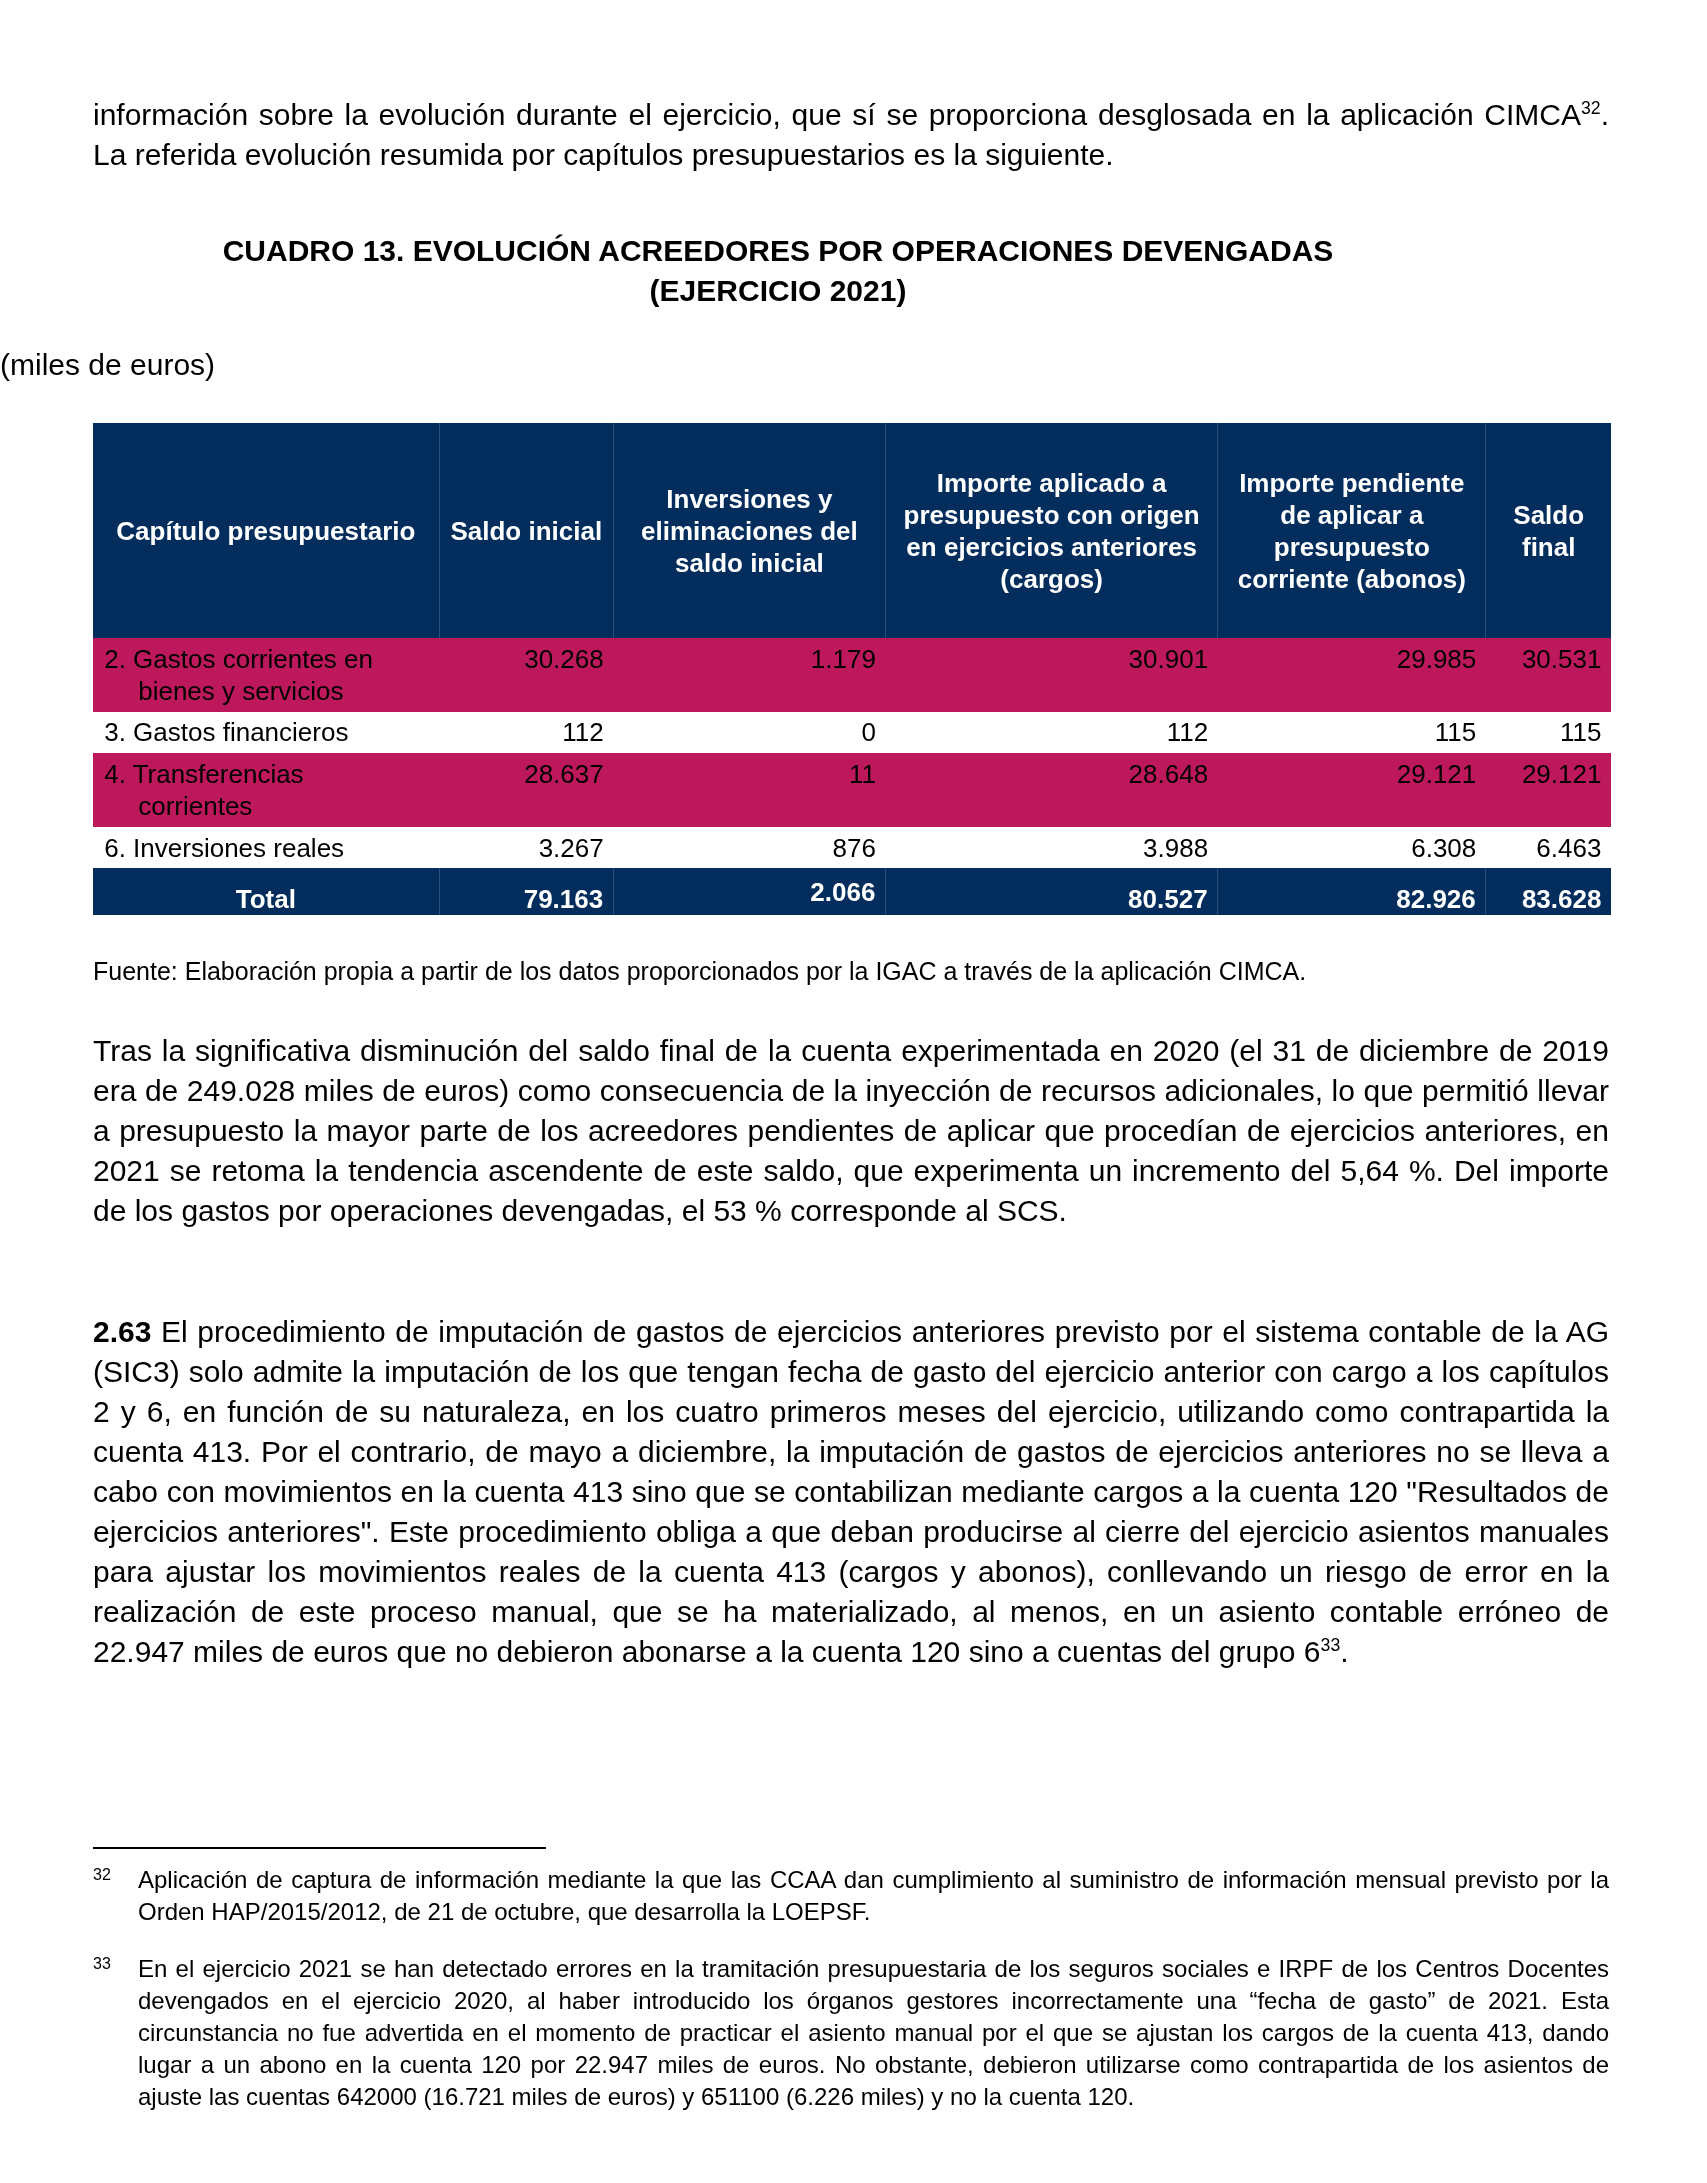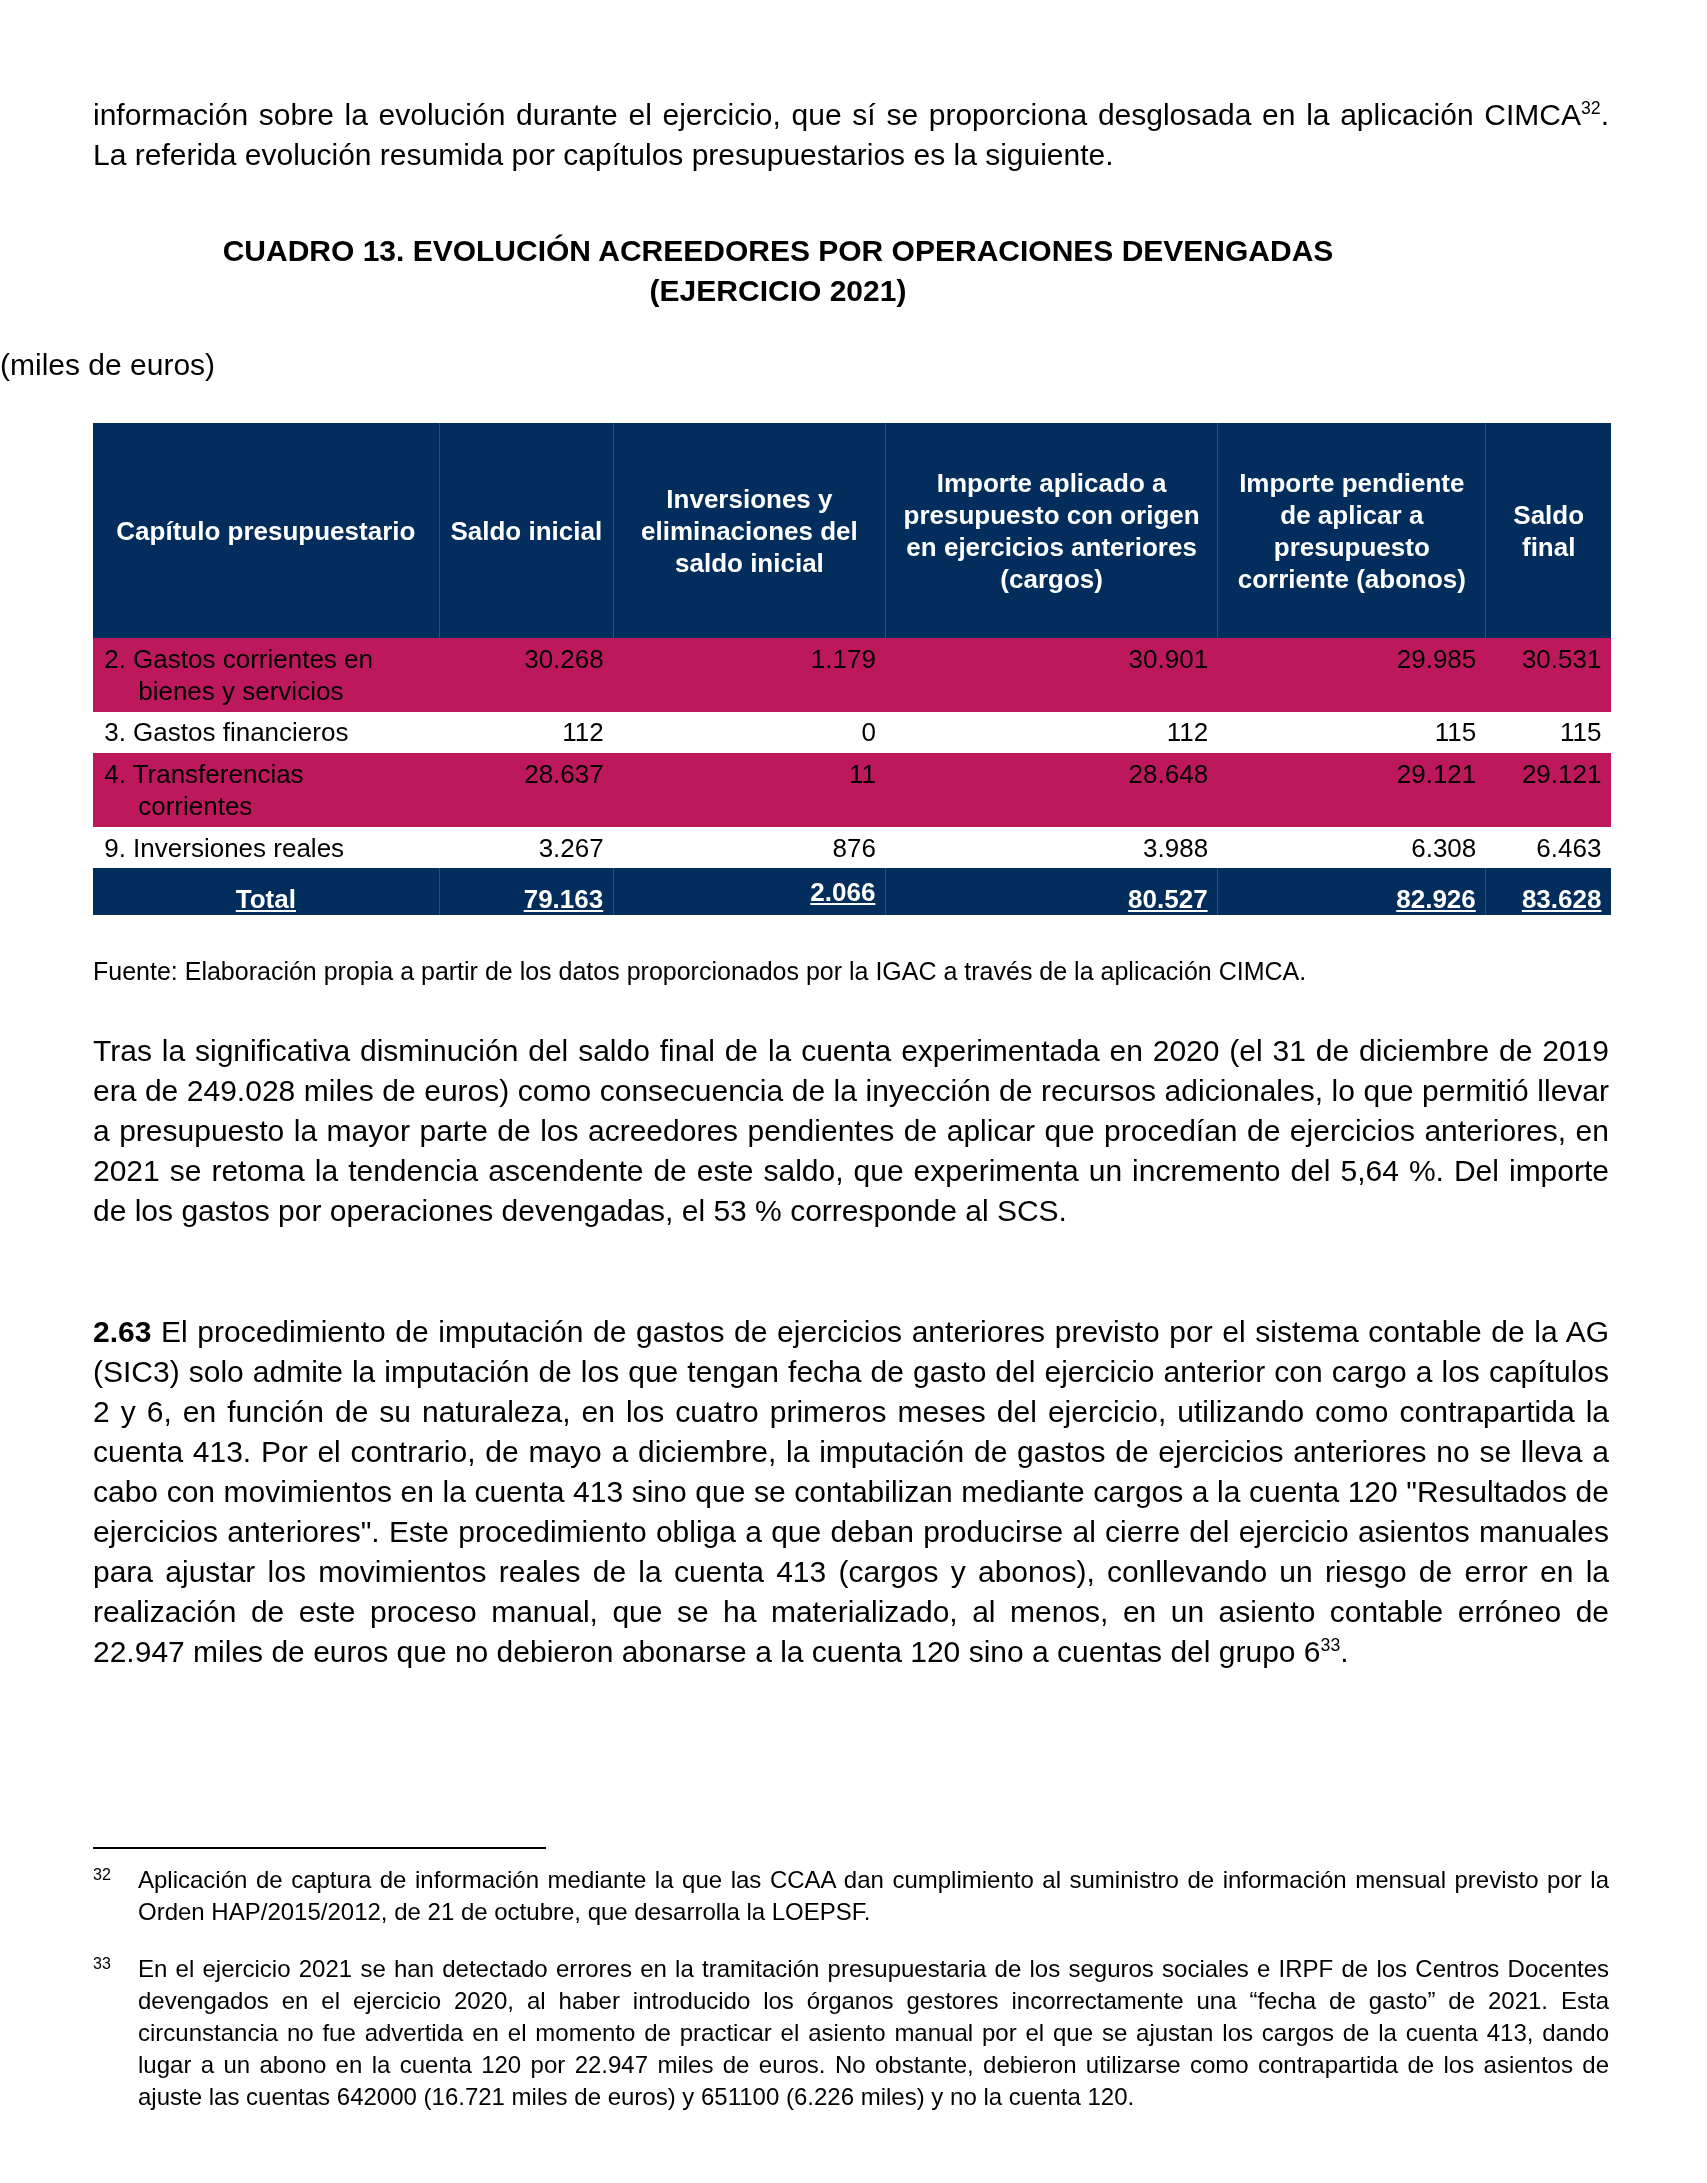--- a/index.html
+++ b/index.html
@@ -15,21 +15,21 @@
                  table-layout:fixed; font-size:26px; }
   table.cuadro th { background:#022D5C; color:#fff; font-weight:bold; text-align:center;
                     vertical-align:middle; line-height:32px; padding:0 4.8px; height:215px;
                     border-left:0.8px solid #2a4f78; }
   table.cuadro th:first-child { border-left:none; }
   table.cuadro td { padding:0 9.6px; line-height:32px; vertical-align:top; }
   table.cuadro td.num { text-align:right; }
   table.cuadro tr.band td { background:#be185d; }
   table.cuadro tr.r1 td { padding-top:4.8px; padding-bottom:4.8px; }
   table.cuadro tr.total td { background:#022D5C; color:#fff; font-weight:bold; height:47px;
-                             vertical-align:bottom; padding-bottom:0; border-left:0.8px solid #2a4f78;text-decoration:underline; }
+                             vertical-align:bottom; padding-bottom:0; border-left:0.8px solid #2a4f78; }
   table.cuadro tr.total td:first-child { text-align:center; border-left:none; }
   td.cap { padding-left:11.2px !important; }
   .cap-cont { display:block; padding-left:34px; }
   .fuente { position:absolute; left:93px; top:957px; font-size:25px; }
   .fn-rule { position:absolute; left:93px; top:1847px; width:453px; height:1.6px; background:#000; }
   .fn { position:absolute; left:93px; width:1516px; font-size:24px; line-height:32px; }
   .fn .fn-num { position:absolute; left:0; top:0; font-size:16px; line-height:21px; }
   .fn .fn-text { margin-left:45px; text-align:justify; text-align-last:left; }
 </style>
 </head>
@@ -79,21 +79,21 @@
     </tr>
     <tr class="band r1">
       <td class="cap"><span>4. Transferencias</span><span class="cap-cont">corrientes</span></td>
       <td class="num">28.637</td>
       <td class="num">11</td>
       <td class="num">28.648</td>
       <td class="num">29.121</td>
       <td class="num">29.121</td>
     </tr>
     <tr class="r1">
-      <td class="cap"><span>9. Inversiones reales</span></td>
+      <td class="cap"><span>6. Inversiones reales</span></td>
       <td class="num">3.267</td>
       <td class="num">876</td>
       <td class="num">3.988</td>
       <td class="num">6.308</td>
       <td class="num">6.463</td>
     </tr>
     <tr class="total">
       <td>Total</td>
       <td class="num">79.163</td>
       <td class="num" style="vertical-align:middle;">2.066</td>

